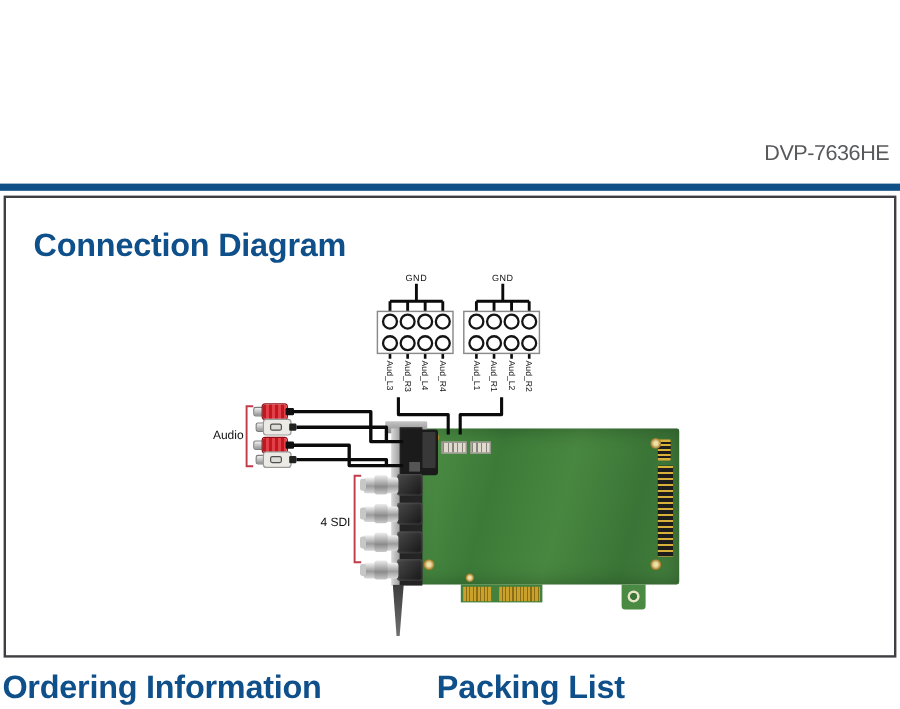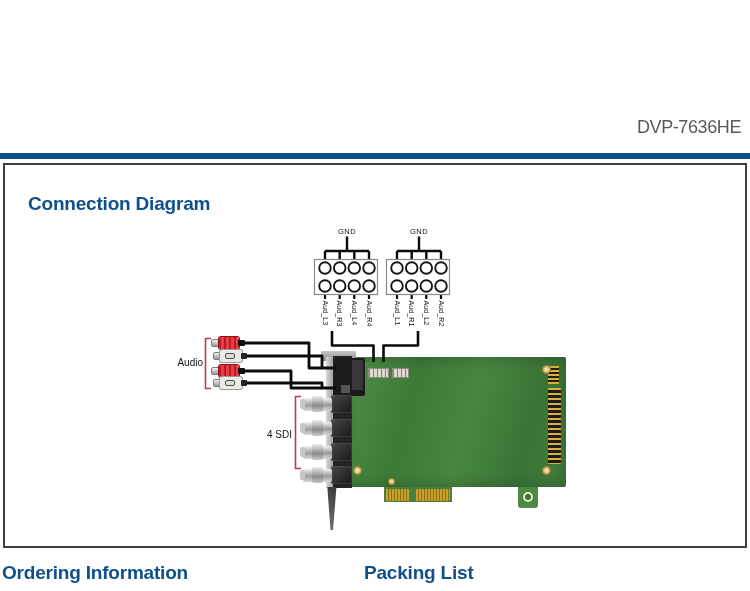--- a/index.html
+++ b/index.html
@@ -6,21 +6,21 @@
   body { font-family:"Liberation Sans", sans-serif; background:#fff; }
   #page { position:relative; width:750px; height:591px; background:#ffffff; overflow:hidden; }
 
   .model-number{
     position:absolute; top:117px; right:9px;
     font-size:18px; font-weight:400; color:#58595b; letter-spacing:-0.4px;
   }
   .header-rule{ position:absolute; left:0; top:153px; width:750px; height:6px; background:#0f5086; }
   .content-box{ position:absolute; left:3px; top:163px; width:744px; height:385px; border:2px solid #3f3f43; background:#fff; }
 
-  .section-title{ position:absolute; font-size:19px; font-weight:700; color:#0f4f8a; letter-spacing:-0.2px; line-height:24px; white-space:nowrap; }
+  .section-title{ position:absolute; font-size:27px; font-weight:700; color:#0f4f8a; letter-spacing:-0.2px; line-height:24px; white-space:nowrap; }
   #title-connection{ left:28px; top:192px; }
   #title-ordering{ left:2px; top:561px; }
   #title-packing{ left:364px; top:561px; }
 
   
   .layer{ position:absolute; inset:0; }
   .abs{ position:absolute; }
 
   .bracket-flange{ left:321px; top:351px; width:35px; height:10px;
     background:linear-gradient(#c6c6c6,#8a8a8a); border-radius:1px; z-index:2; }

